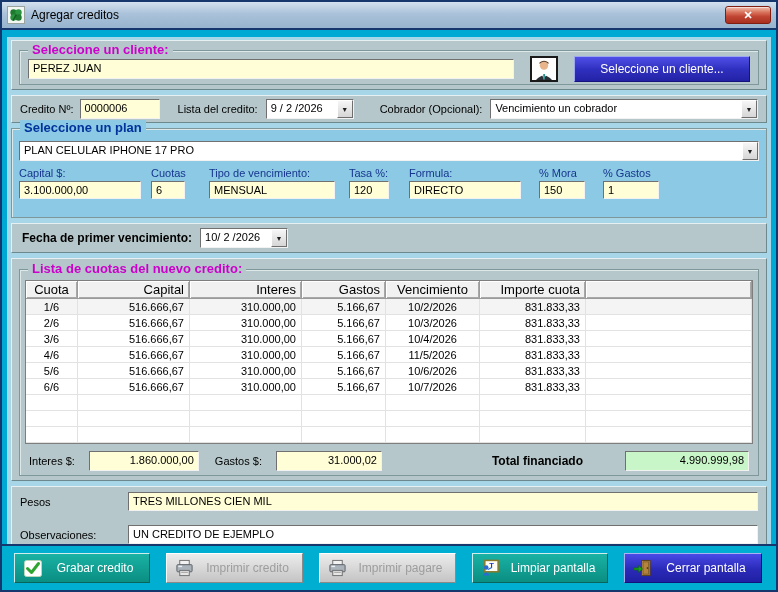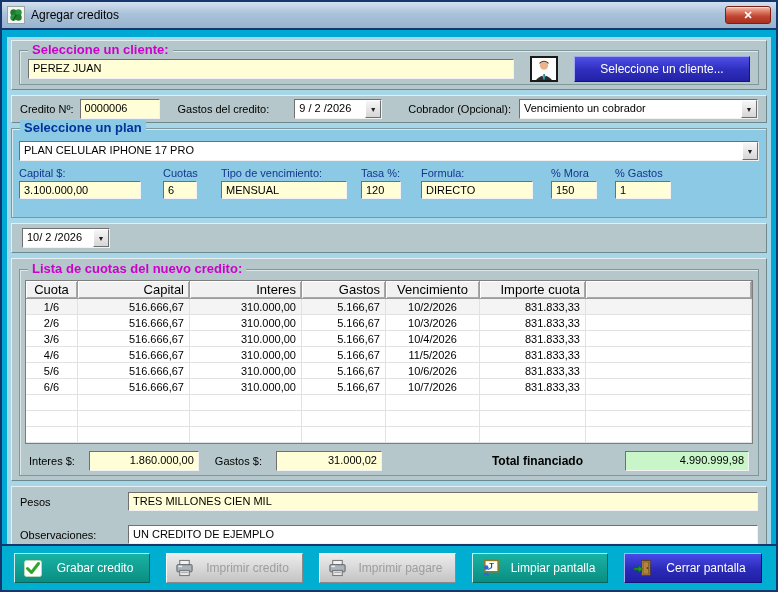--- a/index.html
+++ b/index.html
@@ -156,22 +156,22 @@
         </div>
         <div class="select-client-btn">
           <span>Seleccione un cliente...</span>
         </div>
       </div>
     </div>
 
     <div class="panel credit-row">
       <span class="lbl">Credito Nº:</span>
       <div class="credit-num field-yellow sunken val">0000006</div>
-      <span class="lbl" style="margin-left:18px">Gastos del credito:</span>
-      <div class="combo sunken datecombo" style="margin-left:25px">
+      <span class="lbl" style="margin-left:18px">Lista del credito:</span>
+      <div class="combo sunken datecombo" style="margin-left:8px">
         <span class="val" style="flex:1">9 / 2 /2026</span>
         <span class="dd-btn">▼</span>
       </div>
       <span class="lbl" style="margin-left:26px">Cobrador (Opcional):</span>
       <div class="combo sunken" style="margin-left:8px; flex:1">
         <span class="val" style="flex:1">Vencimiento un cobrador</span>
         <span class="dd-btn">▼</span>
       </div>
     </div>
 
@@ -179,21 +179,21 @@
       <span class="legend navy">Seleccione un plan</span>
       <div class="combo sunken plan-combo">
         <span class="val" style="flex:1">PLAN CELULAR IPHONE 17 PRO</span>
         <span class="dd-btn">▼</span>
       </div>
       <div class="plan-fields">
         <div class="pf" style="width:132px">
           <span class="lbl navy">Capital $:</span>
           <div class="box field-yellow sunken val" style="width:122px">3.100.000,00</div>
         </div>
-        <div class="pf" style="width:48px; margin-left:12px">
+        <div class="pf" style="width:48px; ">
           <span class="lbl navy">Cuotas</span>
           <div class="box field-yellow sunken val" style="width:34px">6</div>
         </div>
         <div class="pf" style="width:130px; margin-left:10px">
           <span class="lbl navy">Tipo de vencimiento:</span>
           <div class="box field-yellow sunken val" style="width:126px">MENSUAL</div>
         </div>
         <div class="pf" style="width:48px; margin-left:10px">
           <span class="lbl navy">Tasa %:</span>
           <div class="box field-yellow sunken val" style="width:40px">120</div>
@@ -207,20 +207,21 @@
           <div class="box field-yellow sunken val" style="width:46px">150</div>
         </div>
         <div class="pf" style="width:64px; margin-left:12px">
           <span class="lbl navy">% Gastos</span>
           <div class="box field-yellow sunken val" style="width:56px">1</div>
         </div>
       </div>
     </div>
 
     <div class="panel duedate-panel">
+      <span class="lbl bold">Fecha de primer vencimiento:</span>
       <div class="combo sunken datecombo">
         <span class="val" style="flex:1">10/ 2 /2026</span>
         <span class="dd-btn">▼</span>
       </div>
     </div>
 
     <div class="panel lista-panel">
       <div class="groupbox">
         <span class="legend magenta">Lista de cuotas del nuevo credito:</span>
         <div class="grid">

